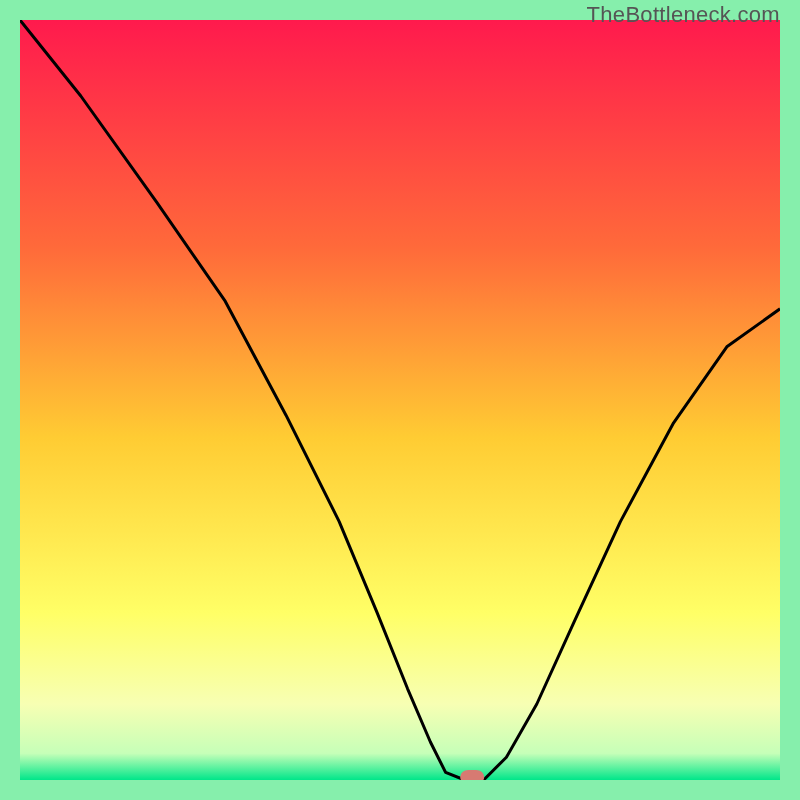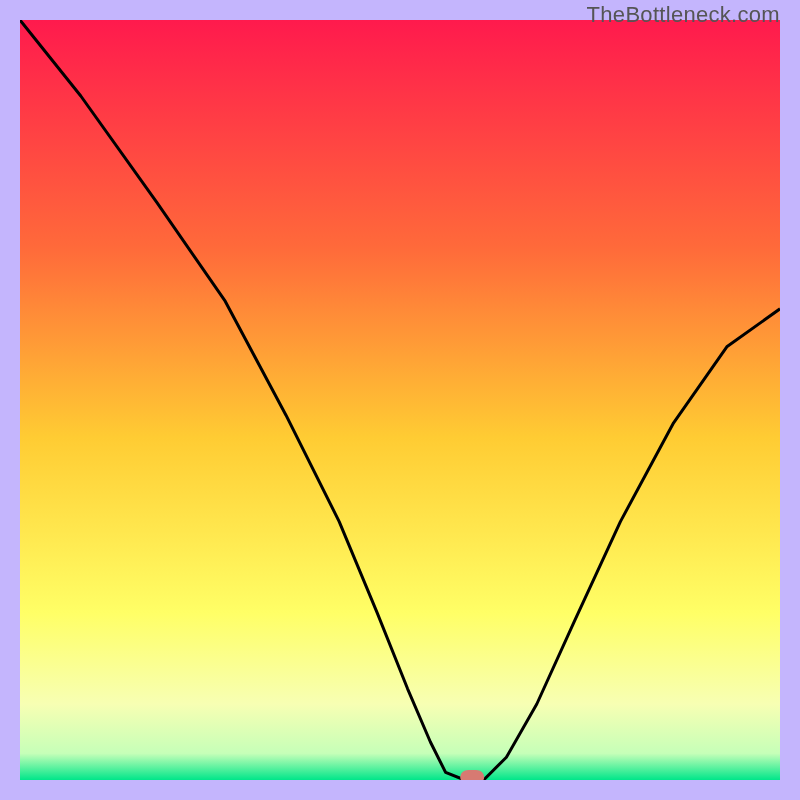--- a/index.html
+++ b/index.html
@@ -8,21 +8,21 @@
     width: 800px;
     height: 800px;
     background: #000;
     font-family: Arial, Helvetica, sans-serif;
     overflow: hidden;
   }
   .container {
     position: relative;
     width: 800px;
     height: 800px;
-    background: #c4b5fd;
+    background: #86efac;
   }
   .watermark {
     position: absolute;
     top: 2px;
     right: 20px;
     color: #555;
     font-size: 22px;
     font-weight: 500;
     letter-spacing: 0.3px;
     z-index: 10;

